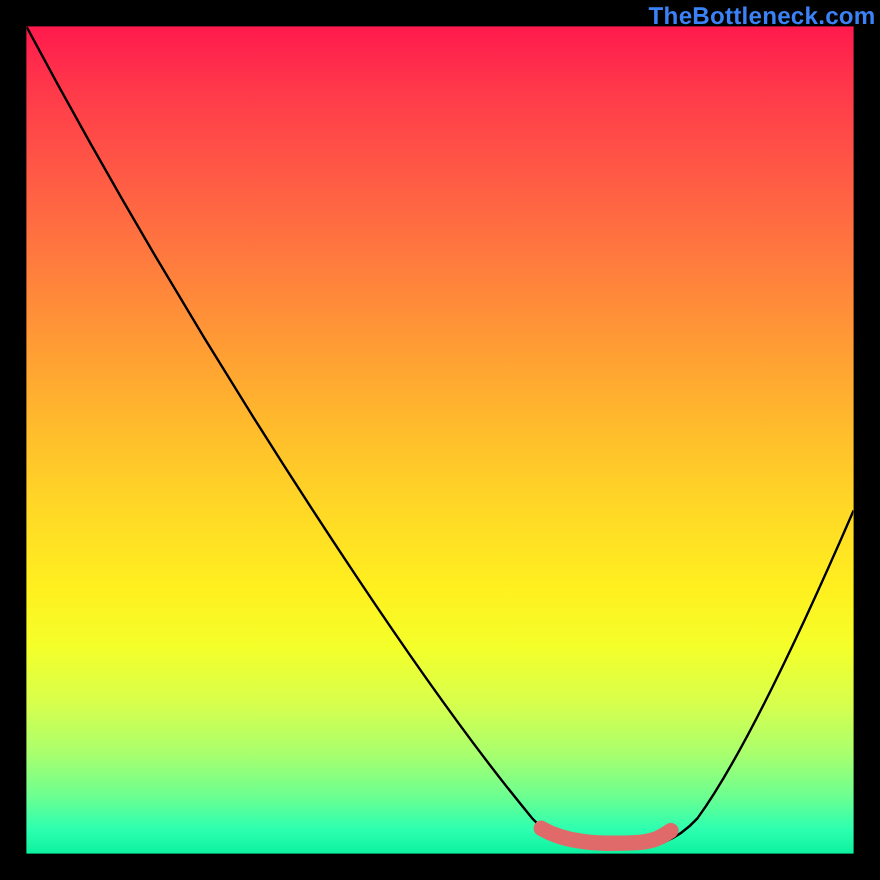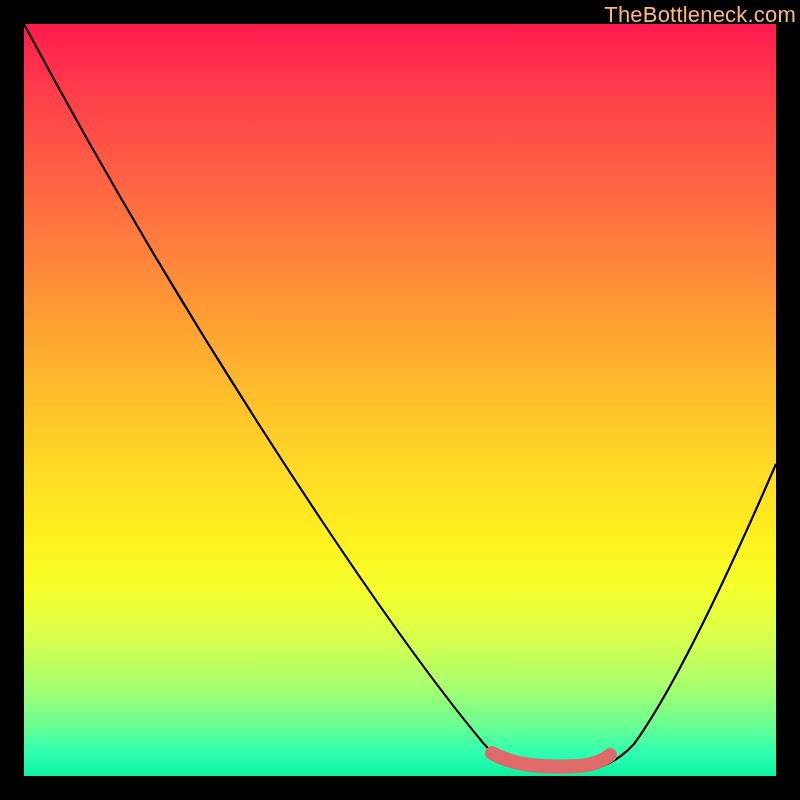--- a/index.html
+++ b/index.html
@@ -31,23 +31,23 @@
       #a8ff6e 88%,
       #6dff90 93%,
       #2effb0 97%,
       #0cf2a0 100%
     );
   }
   .attribution {
     position: absolute;
     top: 2px;
     right: 4px;
-    color: #fdba74;
+    color: #3b82f6;
     font-size: 22px;
-    font-weight: 400;
+    font-weight: 700;
     letter-spacing: 0.2px;
   }
   svg.curve {
     position: absolute;
     left: 0;
     top: 0;
     width: 752px;
     height: 752px;
   }
   .curve path.main {

